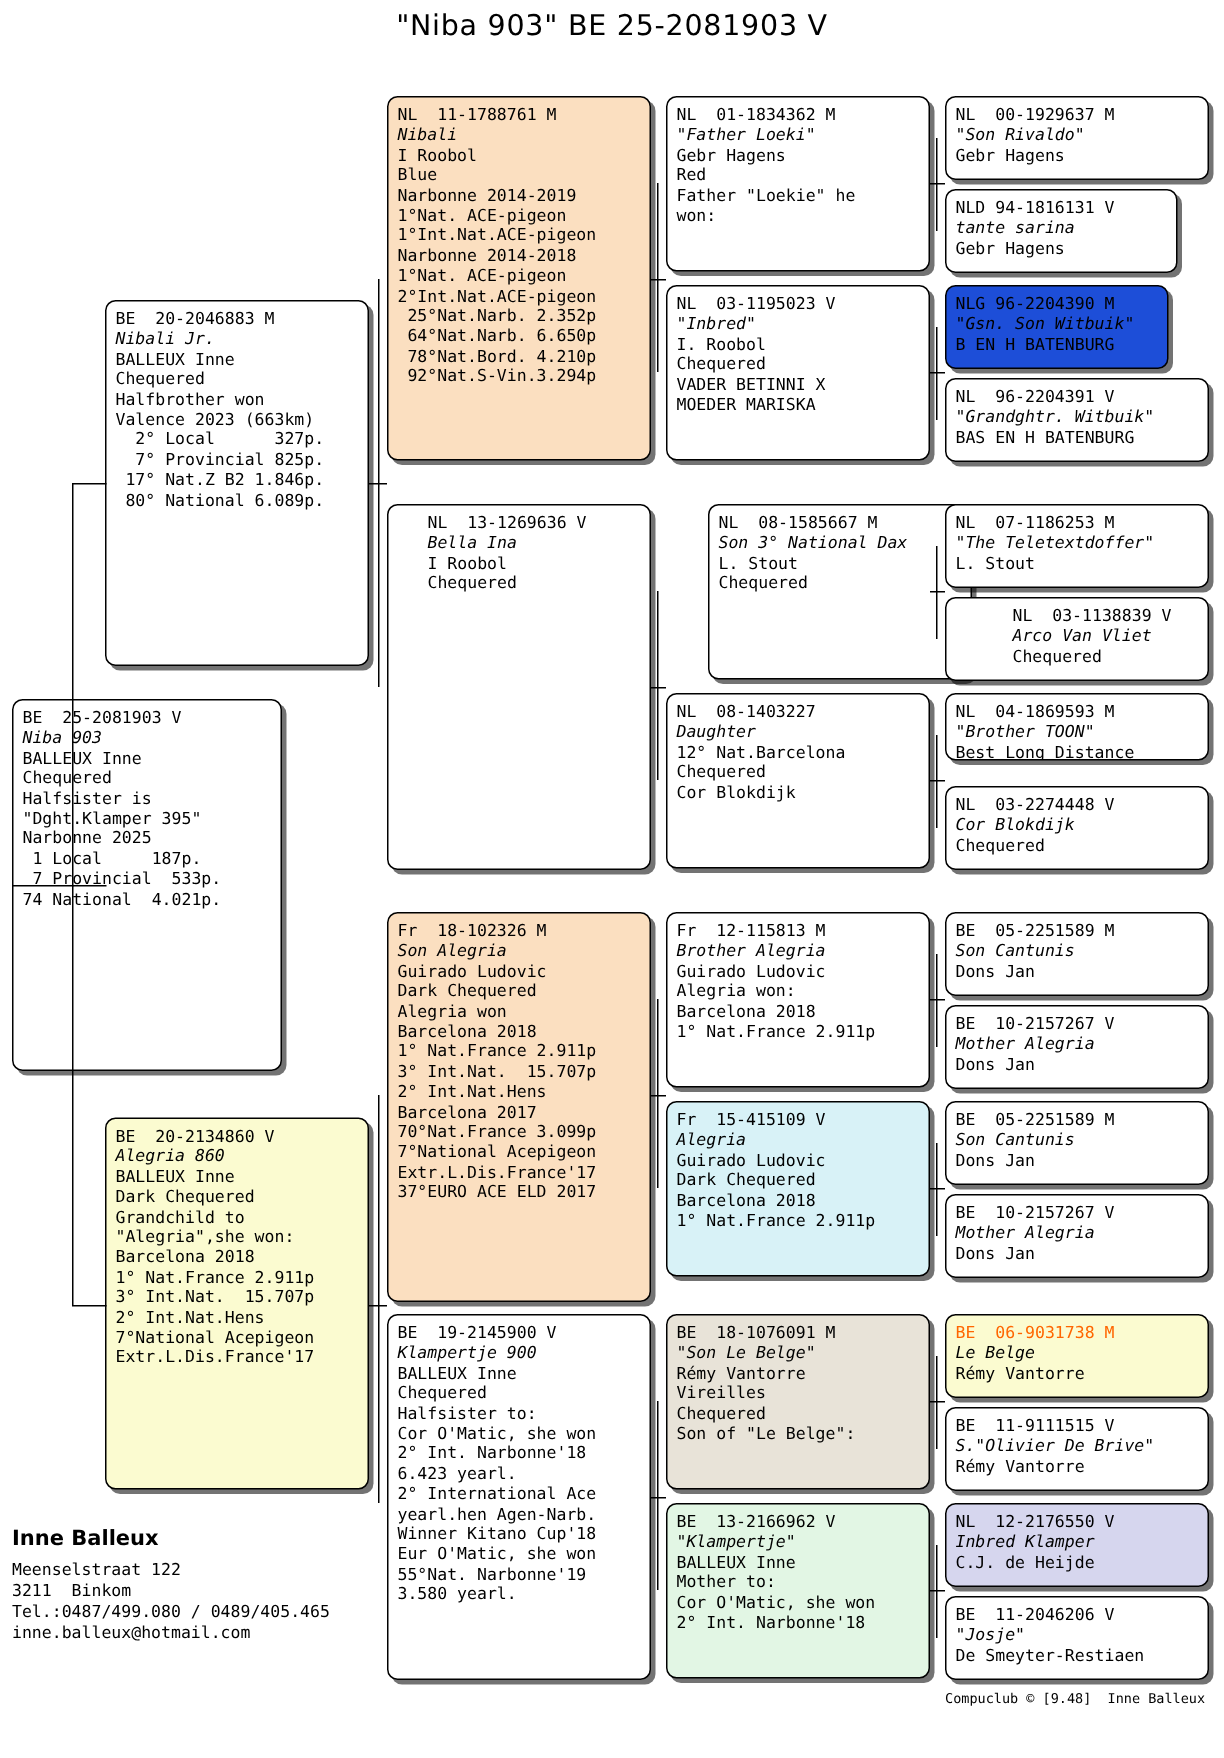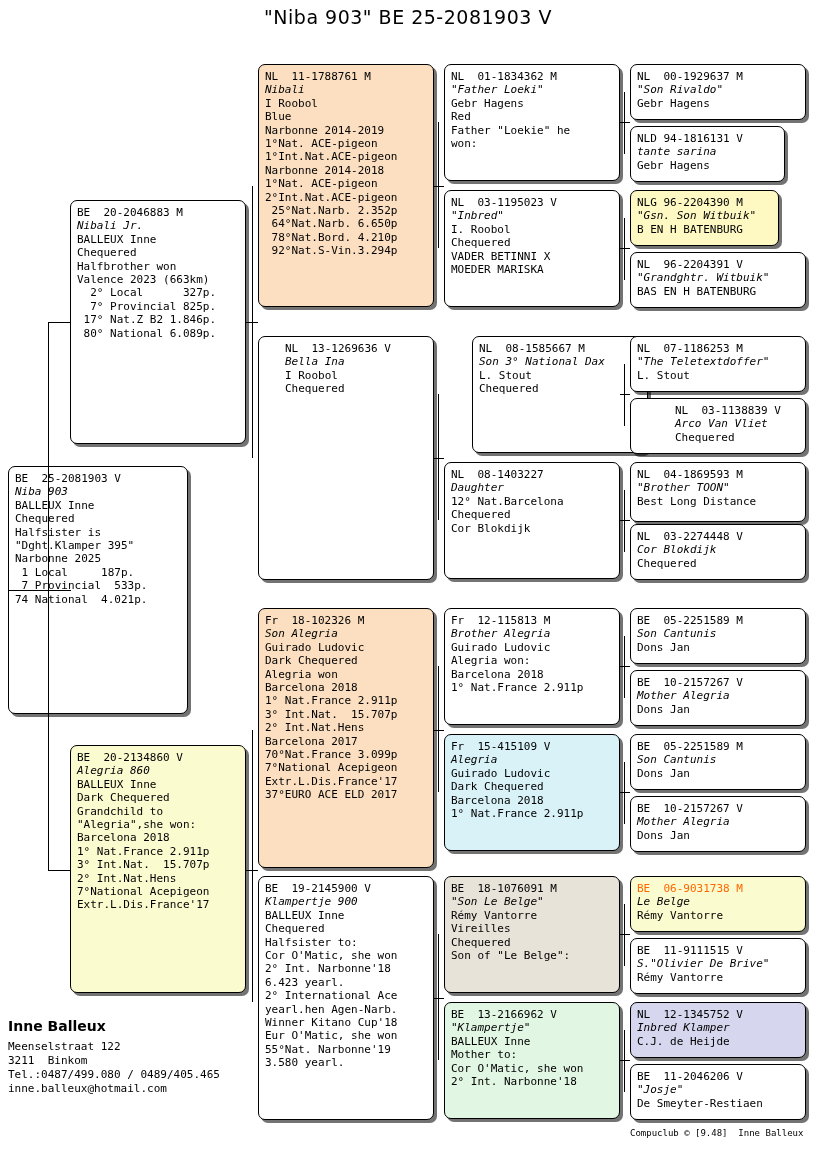--- a/index.html
+++ b/index.html
@@ -68,33 +68,33 @@
     <div class="box" style="left: 444px; top: 64px; width: 176px; height: 117px; background: rgb(255, 255, 255);"><span class="ln">NL  01-1834362 M</span><span class="ln it">"Father Loeki"</span><span class="ln">Gebr Hagens</span><span class="ln">Red</span><span class="ln">Father "Loekie" he</span><span class="ln">won:</span></div>
     <div class="box" style="left: 444px; top: 190px; width: 176px; height: 117px; background: rgb(255, 255, 255);"><span class="ln">NL  03-1195023 V</span><span class="ln it">"Inbred"</span><span class="ln">I. Roobol</span><span class="ln">Chequered</span><span class="ln">VADER BETINNI X</span><span class="ln">MOEDER MARISKA</span></div>
     <div class="box" style="left: 444px; top: 336px; width: 176px; height: 117px; background: rgb(255, 255, 255); margin-left: 28px;"><span class="ln">NL  08-1585667 M</span><span class="ln it">Son 3° National Dax</span><span class="ln">L. Stout</span><span class="ln">Chequered</span></div>
     <div class="box" style="left: 444px; top: 462px; width: 176px; height: 117px; background: rgb(255, 255, 255);"><span class="ln">NL  08-1403227</span><span class="ln it">Daughter</span><span class="ln">12° Nat.Barcelona</span><span class="ln">Chequered</span><span class="ln">Cor Blokdijk</span></div>
     <div class="box" style="left: 444px; top: 608px; width: 176px; height: 117px; background: rgb(255, 255, 255);"><span class="ln">Fr  12-115813 M</span><span class="ln it">Brother Alegria</span><span class="ln">Guirado Ludovic</span><span class="ln">Alegria won:</span><span class="ln">Barcelona 2018</span><span class="ln">1° Nat.France 2.911p</span></div>
     <div class="box" style="left: 444px; top: 734px; width: 176px; height: 117px; background: rgb(216, 242, 247);"><span class="ln">Fr  15-415109 V</span><span class="ln it">Alegria</span><span class="ln">Guirado Ludovic</span><span class="ln">Dark Chequered</span><span class="ln">Barcelona 2018</span><span class="ln">1° Nat.France 2.911p</span></div>
     <div class="box" style="left: 444px; top: 876px; width: 176px; height: 117px; background: rgb(232, 227, 216);"><span class="ln">BE  18-1076091 M</span><span class="ln it">"Son Le Belge"</span><span class="ln">Rémy Vantorre</span><span class="ln">Vireilles</span><span class="ln">Chequered</span><span class="ln">Son of "Le Belge":</span></div>
     <div class="box" style="left: 444px; top: 1002px; width: 176px; height: 117px; background: rgb(226, 246, 228);"><span class="ln">BE  13-2166962 V</span><span class="ln it">"Klampertje"</span><span class="ln">BALLEUX Inne</span><span class="ln">Mother to:</span><span class="ln">Cor O'Matic, she won</span><span class="ln">2° Int. Narbonne'18</span></div>
     <div class="box" style="left: 630px; top: 64px; width: 176px; height: 56px; background: rgb(255, 255, 255);"><span class="ln">NL  00-1929637 M</span><span class="ln it">"Son Rivaldo"</span><span class="ln">Gebr Hagens</span></div>
     <div class="box" style="left: 630px; top: 126px; width: 155px; height: 56px; background: rgb(255, 255, 255);"><span class="ln">NLD 94-1816131 V</span><span class="ln it">tante sarina</span><span class="ln">Gebr Hagens</span></div>
-    <div class="box" style="left: 630px; top: 190px; width: 149px; height: 56px; background: #fef9c3;"><span class="ln">NLG 96-2204390 M</span><span class="ln it">"Gsn. Son Witbuik"</span><span class="ln">B EN H BATENBURG</span></div>
+    <div class="box" style="left: 630px; top: 190px; width: 149px; height: 56px; background: #1d4ed8;"><span class="ln">NLG 96-2204390 M</span><span class="ln it">"Gsn. Son Witbuik"</span><span class="ln">B EN H BATENBURG</span></div>
     <div class="box" style="left: 630px; top: 252px; width: 176px; height: 56px; background: rgb(255, 255, 255);"><span class="ln">NL  96-2204391 V</span><span class="ln it">"Grandghtr. Witbuik"</span><span class="ln">BAS EN H BATENBURG</span></div>
     <div class="box" style="left: 630px; top: 336px; width: 176px; height: 56px; background: rgb(255, 255, 255);"><span class="ln">NL  07-1186253 M</span><span class="ln it">"The Teletextdoffer"</span><span class="ln">L. Stout</span></div>
     <div class="box" style="left: 630px; top: 398px; width: 176px; height: 56px; background: rgb(255, 255, 255); padding-left: 44px;"><span class="ln">NL  03-1138839 V</span><span class="ln it">Arco Van Vliet</span><span class="ln">Chequered</span></div>
-    <div class="box" style="left: 630px; top: 462px; width: 176px; height: 60px; background: rgb(255, 255, 255);"><span class="ln">NL  04-1869593 M</span><span class="ln it">"Brother TOON"</span><span class="ln">Best Long Distance</span></div>
+    <div class="box" style="left: 630px; top: 462px; width: 176px; height: 45px; background: rgb(255, 255, 255);"><span class="ln">NL  04-1869593 M</span><span class="ln it">"Brother TOON"</span><span class="ln">Best Long Distance</span></div>
     <div class="box" style="left: 630px; top: 524px; width: 176px; height: 56px; background: rgb(255, 255, 255);"><span class="ln">NL  03-2274448 V</span><span class="ln it">Cor Blokdijk</span><span class="ln">Chequered</span></div>
     <div class="box" style="left: 630px; top: 608px; width: 176px; height: 56px; background: rgb(255, 255, 255);"><span class="ln">BE  05-2251589 M</span><span class="ln it">Son Cantunis</span><span class="ln">Dons Jan</span></div>
     <div class="box" style="left: 630px; top: 670px; width: 176px; height: 56px; background: rgb(255, 255, 255);"><span class="ln">BE  10-2157267 V</span><span class="ln it">Mother Alegria</span><span class="ln">Dons Jan</span></div>
     <div class="box" style="left: 630px; top: 734px; width: 176px; height: 56px; background: rgb(255, 255, 255);"><span class="ln">BE  05-2251589 M</span><span class="ln it">Son Cantunis</span><span class="ln">Dons Jan</span></div>
     <div class="box" style="left: 630px; top: 796px; width: 176px; height: 56px; background: rgb(255, 255, 255);"><span class="ln">BE  10-2157267 V</span><span class="ln it">Mother Alegria</span><span class="ln">Dons Jan</span></div>
     <div class="box" style="left: 630px; top: 876px; width: 176px; height: 56px; background: rgb(251, 251, 208);"><span class="ln" style="color: rgb(255, 102, 0);">BE  06-9031738 M</span><span class="ln it">Le Belge</span><span class="ln">Rémy Vantorre</span></div>
     <div class="box" style="left: 630px; top: 938px; width: 176px; height: 56px; background: rgb(255, 255, 255);"><span class="ln">BE  11-9111515 V</span><span class="ln it">S."Olivier De Brive"</span><span class="ln">Rémy Vantorre</span></div>
-    <div class="box" style="left: 630px; top: 1002px; width: 176px; height: 56px; background: rgb(214, 214, 238);"><span class="ln">NL  12-1345752 V</span><span class="ln it">Inbred Klamper</span><span class="ln">C.J. de Heijde</span></div>
+    <div class="box" style="left: 630px; top: 1002px; width: 176px; height: 56px; background: rgb(214, 214, 238);"><span class="ln">NL  12-2176550 V</span><span class="ln it">Inbred Klamper</span><span class="ln">C.J. de Heijde</span></div>
     <div class="box" style="left: 630px; top: 1064px; width: 176px; height: 56px; background: rgb(255, 255, 255);"><span class="ln">BE  11-2046206 V</span><span class="ln it">"Josje"</span><span class="ln">De Smeyter-Restiaen</span></div>
   </div>
 
 <div class="connector v" style="left:48px;top:322px;height:268px;"></div>
 <div class="connector h" style="left:48px;top:322px;width:23px;"></div>
 <div class="connector h" style="left:48px;top:590px;width:23px;"></div>
 <div class="connector v" style="left:48px;top:590px;height:280px;"></div>
 <div class="connector h" style="left:48px;top:870px;width:23px;"></div>
 <div class="connector h" style="left:8px;top:590px;width:41px;"></div>
 

